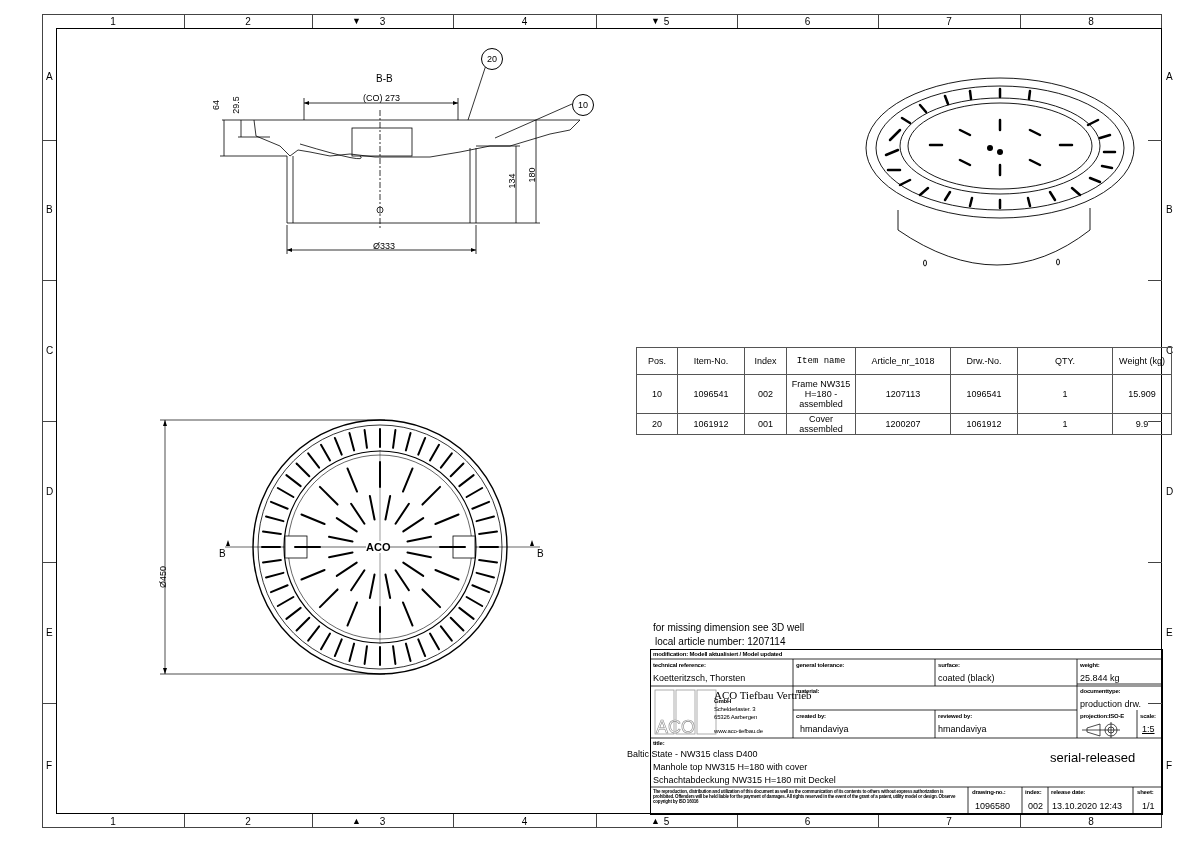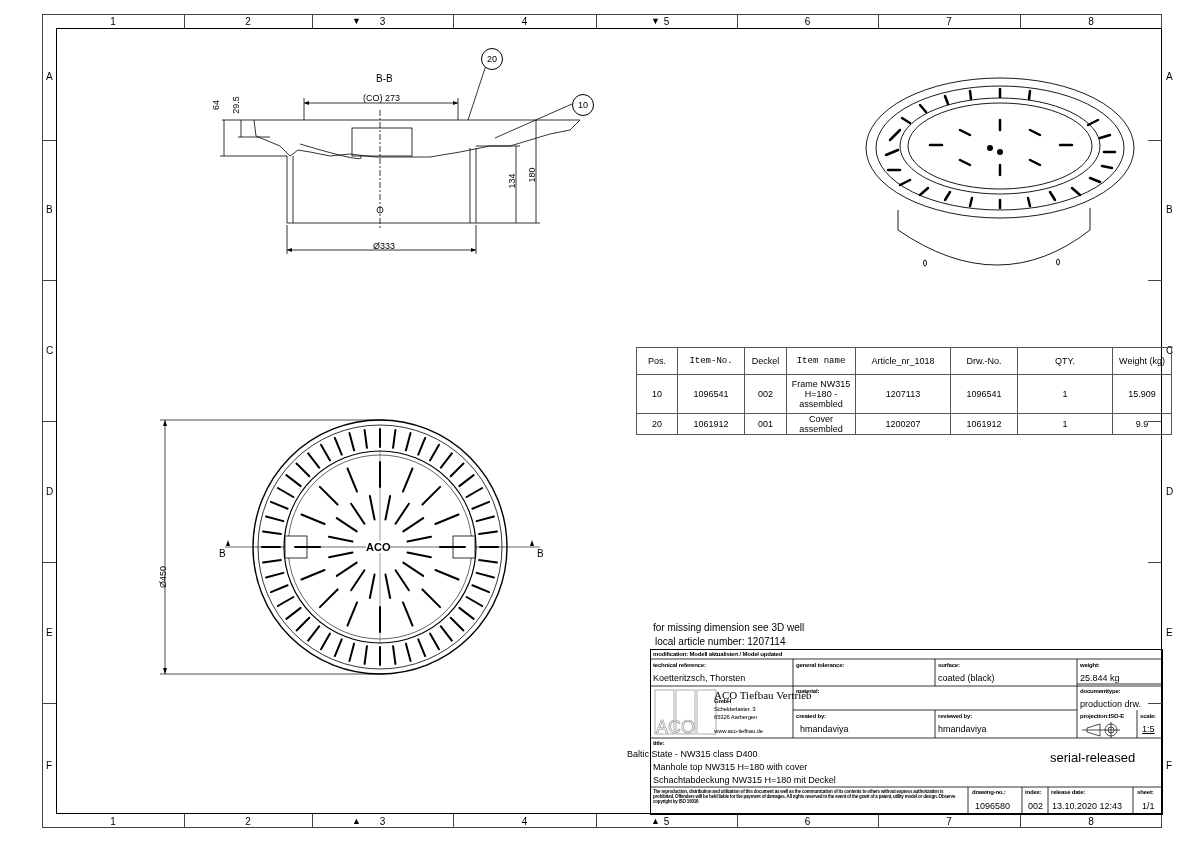--- a/index.html
+++ b/index.html
@@ -284,22 +284,22 @@
 </svg>
 <div class="dim" style="left:152px;top:572px;transform:rotate(-90deg);">Ø450</div>
 <div class="dim" style="left:219px;top:548px;font-size:10px;">B</div>
 <div class="dim" style="left:537px;top:548px;font-size:10px;">B</div>
 <div class="dim" style="left:366px;top:541px;font-size:11px;font-weight:bold;background:#fff;">ACO</div>
 
 <table class="bom">
   <tbody>
       <tr style="height:27px;">
     <th style="width:36px;">Pos.</th>
-    <th style="width:62px;font-family:Liberation Mono, monospace;">Item-No.</th>
-    <th style="width:37px;">Deckel</th>
+    <th style="width:62px;">Item-No.</th>
+    <th style="width:37px;">Index</th>
     <th style="width:64px;font-family:Liberation Mono, monospace;">Item name</th>
     <th style="width:90px;">Article_nr_1018</th>
     <th style="width:62px;">Drw.-No.</th>
     <th style="width:90px;">QTY.</th>
     <th style="width:54px;text-align:center;">Weight (kg)</th>
   </tr>
   <tr style="height:39px;">
     <td>10</td>
     <td>1096541</td>
     <td>002</td>

